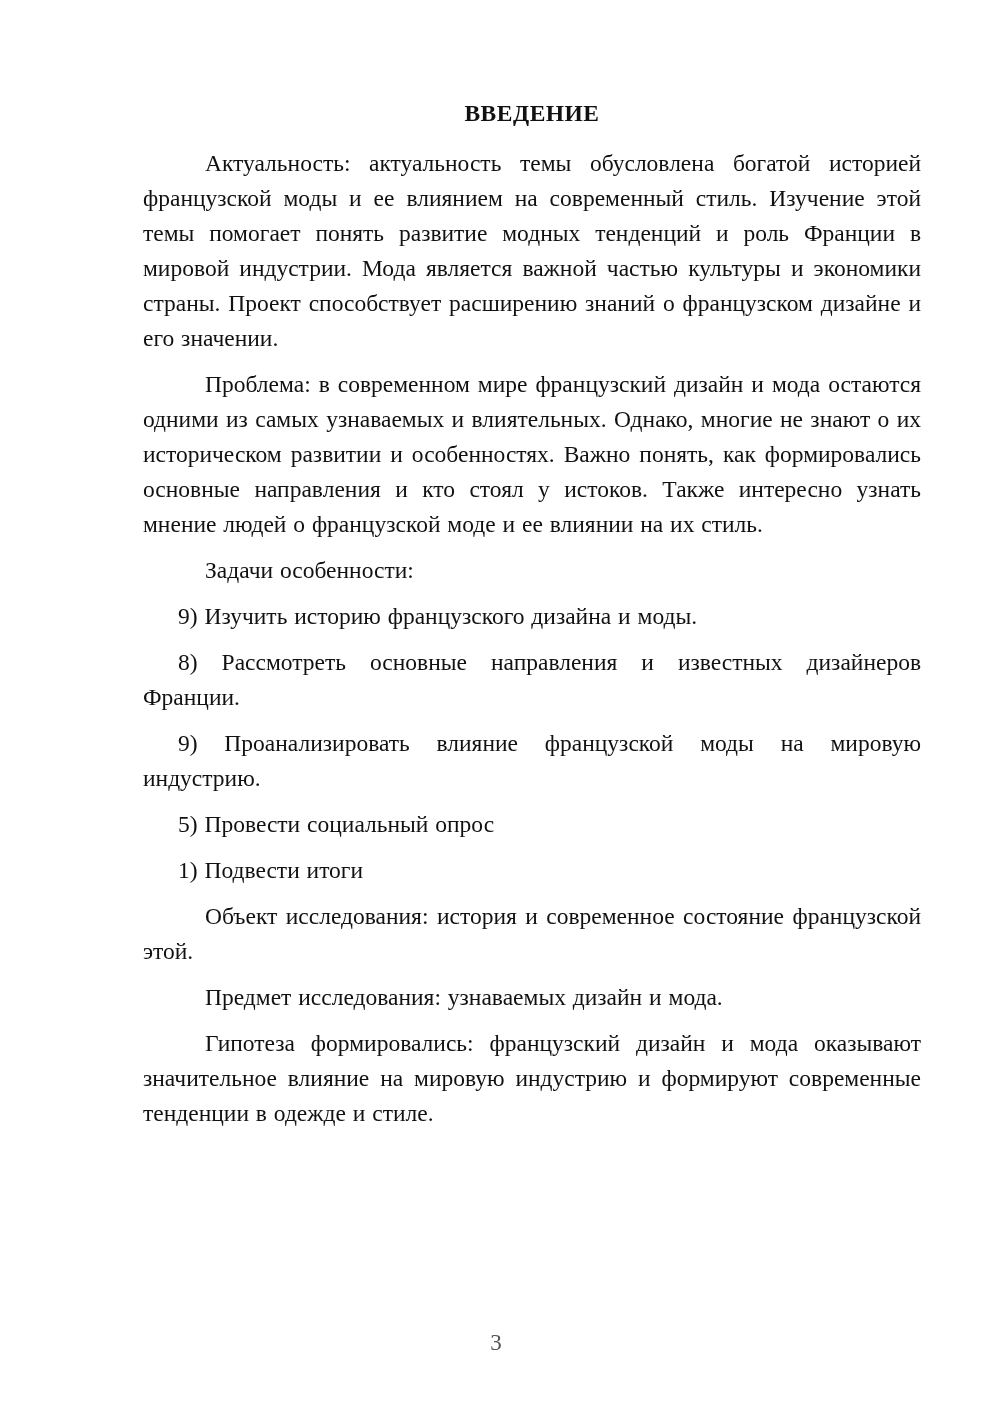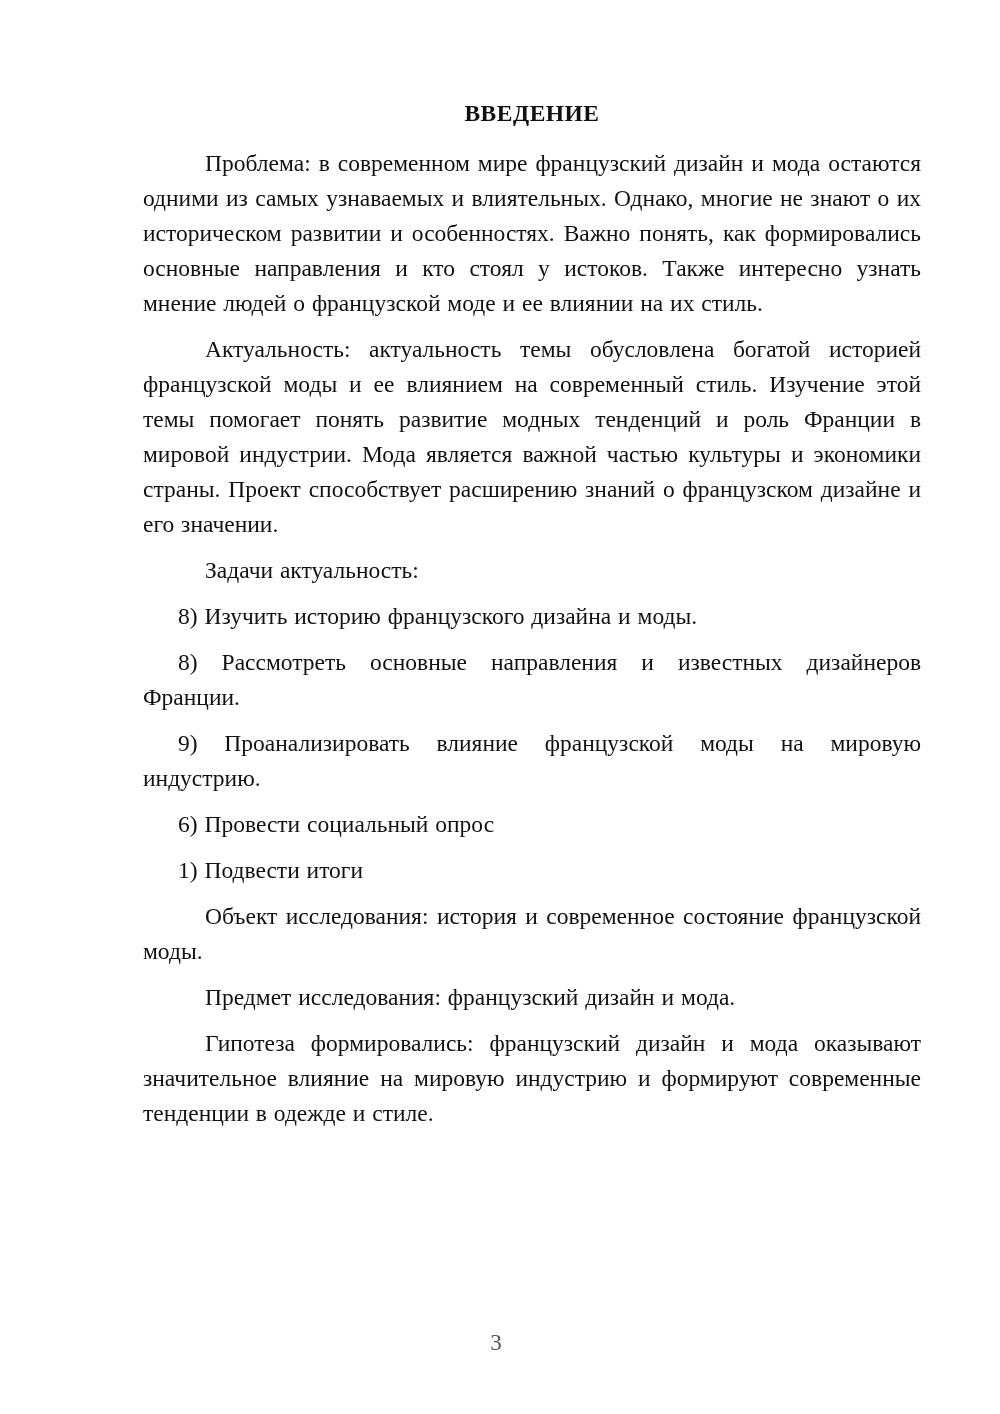--- a/index.html
+++ b/index.html
@@ -54,39 +54,39 @@
   }
 </style>
 </head>
 <body>
 
 <div class="page">
   <div class="content">
 
     <h1 class="doc-title">ВВЕДЕНИЕ</h1>
 
+    <p class="para">Актуальность: актуальность темы обусловлена богатой историей французской моды и ее влиянием на современный стиль. Изучение этой темы помогает понять развитие модных тенденций и роль Франции в мировой индустрии. Мода является важной частью культуры и экономики страны. Проект способствует расширению знаний о французском дизайне и его значении.</p>
+
     <p class="para">Проблема: в современном мире французский дизайн и мода остаются одними из самых узнаваемых и влиятельных. Однако, многие не знают о их историческом развитии и особенностях. Важно понять, как формировались основные направления и кто стоял у истоков. Также интересно узнать мнение людей о французской моде и ее влиянии на их стиль.</p>
 
-    <p class="para">Актуальность: актуальность темы обусловлена богатой историей французской моды и ее влиянием на современный стиль. Изучение этой темы помогает понять развитие модных тенденций и роль Франции в мировой индустрии. Мода является важной частью культуры и экономики страны. Проект способствует расширению знаний о французском дизайне и его значении.</p>
 
+    <p class="para">Задачи особенности:</p>
 
-    <p class="para">Задачи актуальность:</p>
-
-    <p class="list-item">8) Изучить историю французского дизайна и моды.</p>
+    <p class="list-item">9) Изучить историю французского дизайна и моды.</p>
 
     <p class="list-item">8) Рассмотреть основные направления и известных дизайнеров Франции.</p>
 
     <p class="list-item">9) Проанализировать влияние французской моды на мировую индустрию.</p>
 
-    <p class="list-item">6) Провести социальный опрос</p>
+    <p class="list-item">5) Провести социальный опрос</p>
 
     <p class="list-item">1) Подвести итоги</p>
 
-    <p class="para">Объект исследования: история и современное состояние французской моды.</p>
+    <p class="para">Объект исследования: история и современное состояние французской этой.</p>
 
-    <p class="para">Предмет исследования: французский дизайн и мода.</p>
+    <p class="para">Предмет исследования: узнаваемых дизайн и мода.</p>
 
     <p class="para">Гипотеза формировались: французский дизайн и мода оказывают значительное влияние на мировую индустрию и формируют современные тенденции в одежде и стиле.</p>
 
   </div>
 
   <div class="page-number">3</div>
 </div>
 
 </body></html>

